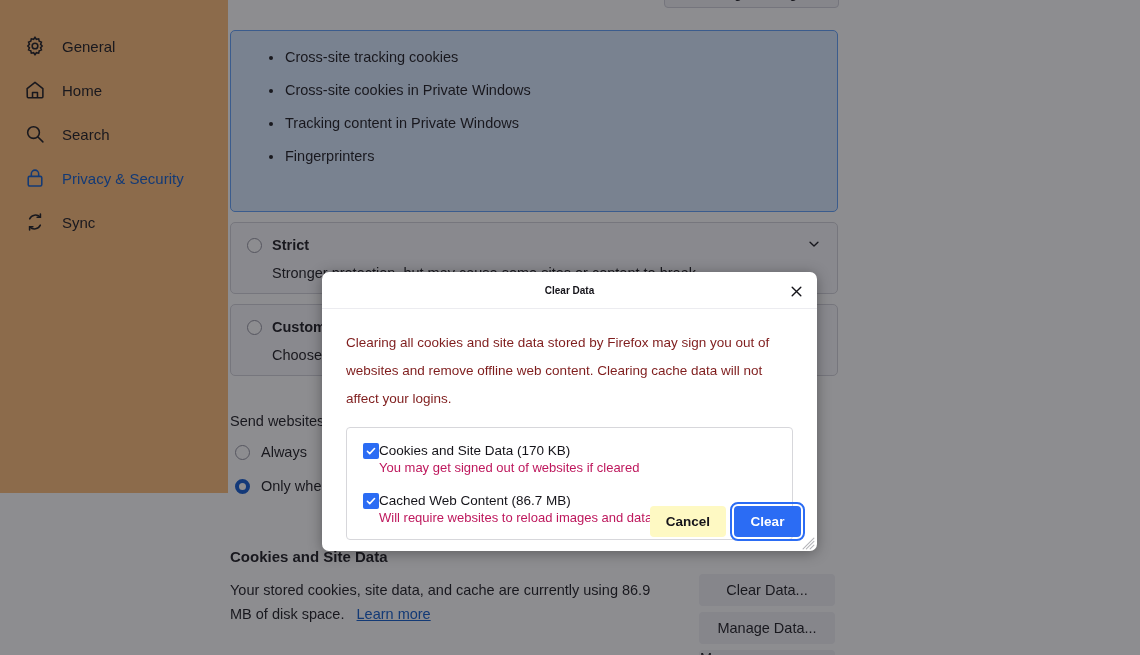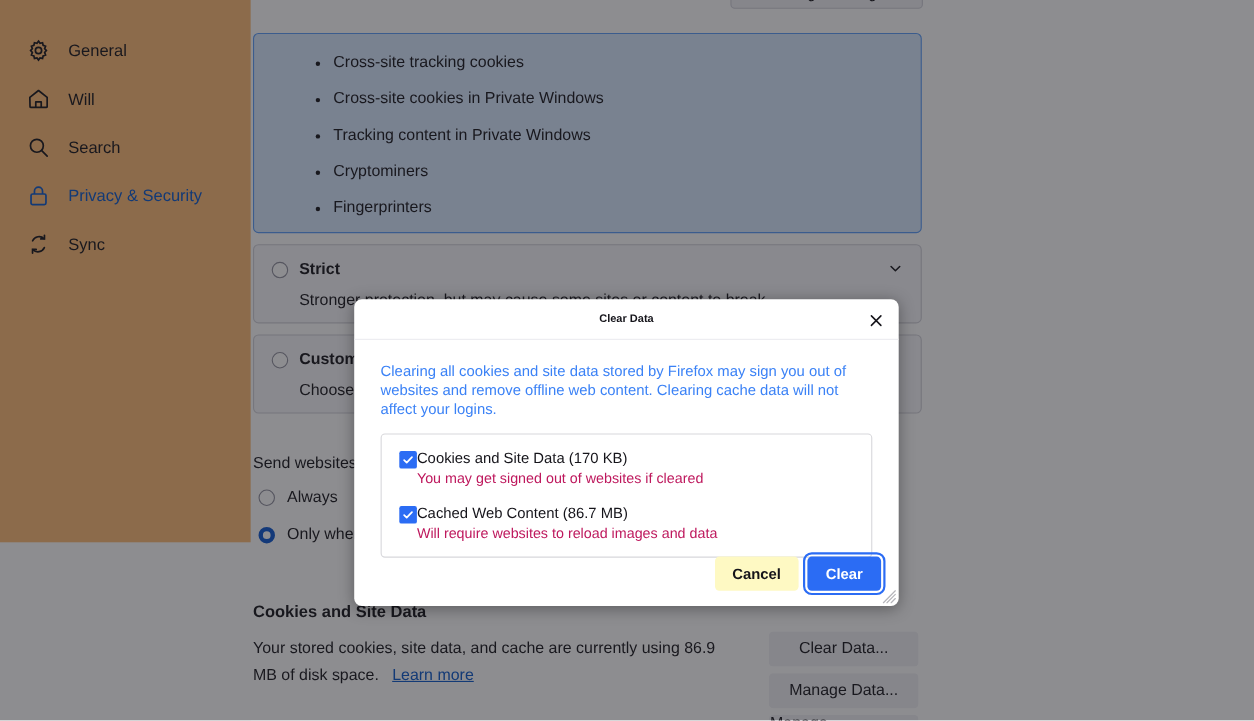--- a/index.html
+++ b/index.html
@@ -67,21 +67,21 @@
     display: flex; align-items: center; justify-content: center;
   }
 
   .etp-panel {
     position: absolute;
     left: 2px; top: 30px;
     width: 608px; height: 182px;
     background: #d7e8ff;
     border: 1px solid #5b9df9;
     border-radius: 5px;
-    padding: 10px 0 0 52px;
+    padding: 10px 0 0 34px;
   }
   .etp-list { list-style: none; }
   .etp-list li {
     position: relative;
     font-size: 14.5px;
     color: #15141a;
     line-height: 33px;
     padding-left: 20px;
   }
   .etp-list li::before {
@@ -210,22 +210,22 @@
   }
   #dialog-close {
     position: absolute;
     right: 10px; top: 8px;
     width: 22px; height: 22px;
     display: flex; align-items: center; justify-content: center;
   }
   #dialog-body { padding: 20px 24px 0 24px; }
   #dialog-desc {
     font-size: 13.5px;
-    line-height: 17px;
-    color: #3b82f6;
+    line-height: 28px;
+    color: #7f1d1d;
   }
   #options-box {
     margin-top: 14px;
     border: 1px solid #d7d7db;
     border-radius: 4px;
     padding: 13px 16px 14px 16px;
   }
   .opt { display: flex; }
   .opt + .opt { margin-top: 16px; }
   .chk {
@@ -286,21 +286,21 @@
         <span>General</span>
       </div>
 
       <div class="nav-item">
         <span class="nav-icon">
           <svg viewBox="0 0 24 24" width="22" height="22" fill="none" stroke="#15141a" stroke-width="1.7" stroke-linejoin="round">
             <path d="M3.4 10.4L12 3.6l8.6 6.8v9a1 1 0 0 1-1 1h-15a1 1 0 0 1-1-1z"></path>
             <path d="M9.3 20.4v-5.6h5.4v5.6"></path>
           </svg>
         </span>
-        <span>Will</span>
+        <span>Home</span>
       </div>
 
       <div class="nav-item">
         <span class="nav-icon">
           <svg viewBox="0 0 24 24" width="22" height="22" fill="none" stroke="#15141a" stroke-width="1.7" stroke-linecap="round">
             <circle cx="10.4" cy="10.4" r="6.4"></circle>
             <path d="M15.2 15.2L20.6 20.6"></path>
           </svg>
         </span>
         <span>Search</span>
@@ -331,21 +331,20 @@
 
     <div id="main">
 
       <div class="cut-btn">Manage Settings</div>
 
       <div class="etp-panel">
         <ul class="etp-list">
           <li>Cross-site tracking cookies</li>
           <li>Cross-site cookies in Private Windows</li>
           <li>Tracking content in Private Windows</li>
-          <li>Cryptominers</li>
           <li>Fingerprinters</li>
         </ul>
       </div>
 
       <div class="pref-card" id="card-strict">
         <div class="card-row">
           <span class="radio"></span>
           <span class="card-title">Strict</span>
         </div>
         <div class="card-desc">Stronger protection, but may cause some sites or content to break.</div>

